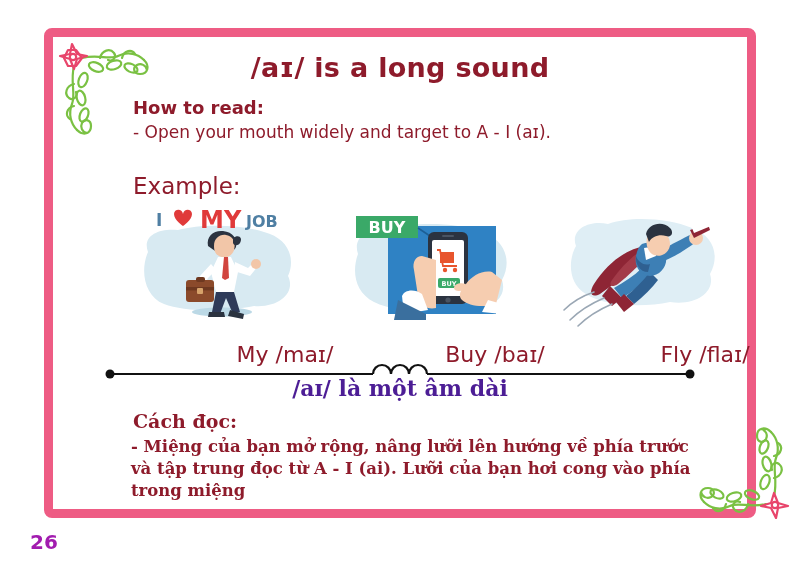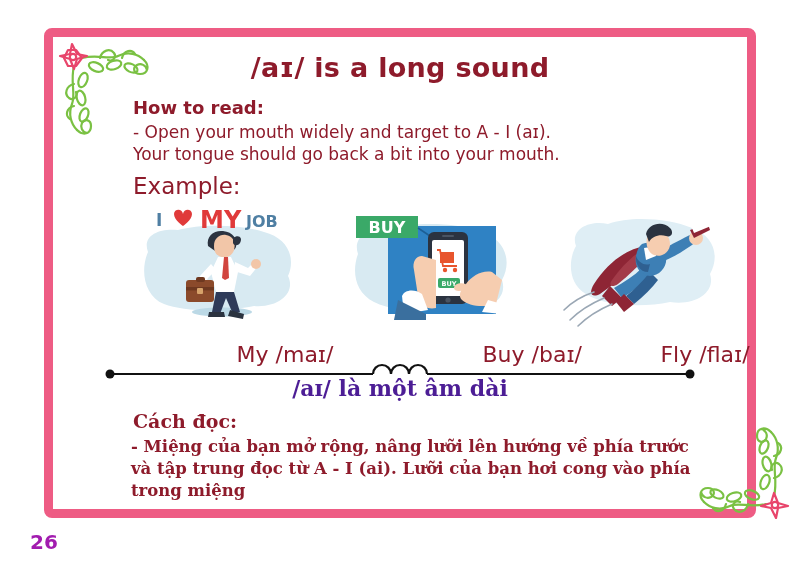--- a/index.html
+++ b/index.html
@@ -101,21 +101,21 @@
 
   .ex-label {
     position: absolute;
     top: 142px;
     width: 190px;
     text-align: center;
     color: #8e1b2b;
     font-size: 22px;
   }
   .lbl-1 { left: 70px; }
-  .lbl-2 { left: 272px; text-align: right; }
+  .lbl-2 { left: 280px; }
   .lbl-3 { left: 490px; }
 
   
   .divider {
     position: absolute;
     left: 45px; top: 315px;
     width: 590px; height: 26px;
   }
 
   .title-vi {
@@ -216,21 +216,20 @@
       </g>
     </svg>
   </div>
 
   <div class="content">
 
     <div class="title-en">/aɪ/ is a long sound</div>
 
     <div class="howto-head">How to read:</div>
     <div class="howto-line1">- Open your mouth widely and target to A - I (aɪ).</div>
-    <div class="howto-line2">Your tongue should go back a bit into your mouth.</div>
     <div class="example-head">Example:</div>
 
     <div class="examples">
 
       <div class="ex-item ex-1">
         <svg width="190" height="135" viewBox="0 0 190 135">
           <path d="M18 52 C12 36, 28 28, 48 30 C70 24, 110 24, 134 32 C158 38, 166 58, 158 76
                    C166 92, 150 108, 124 106 C96 112, 54 112, 34 104 C14 96, 10 70, 18 52 Z" fill="#d8eaf2"></path>
           <g>
             <text x="26" y="26" font-family="DejaVu Sans, sans-serif" font-size="17" font-weight="bold" fill="#4f7fa3">I</text>

